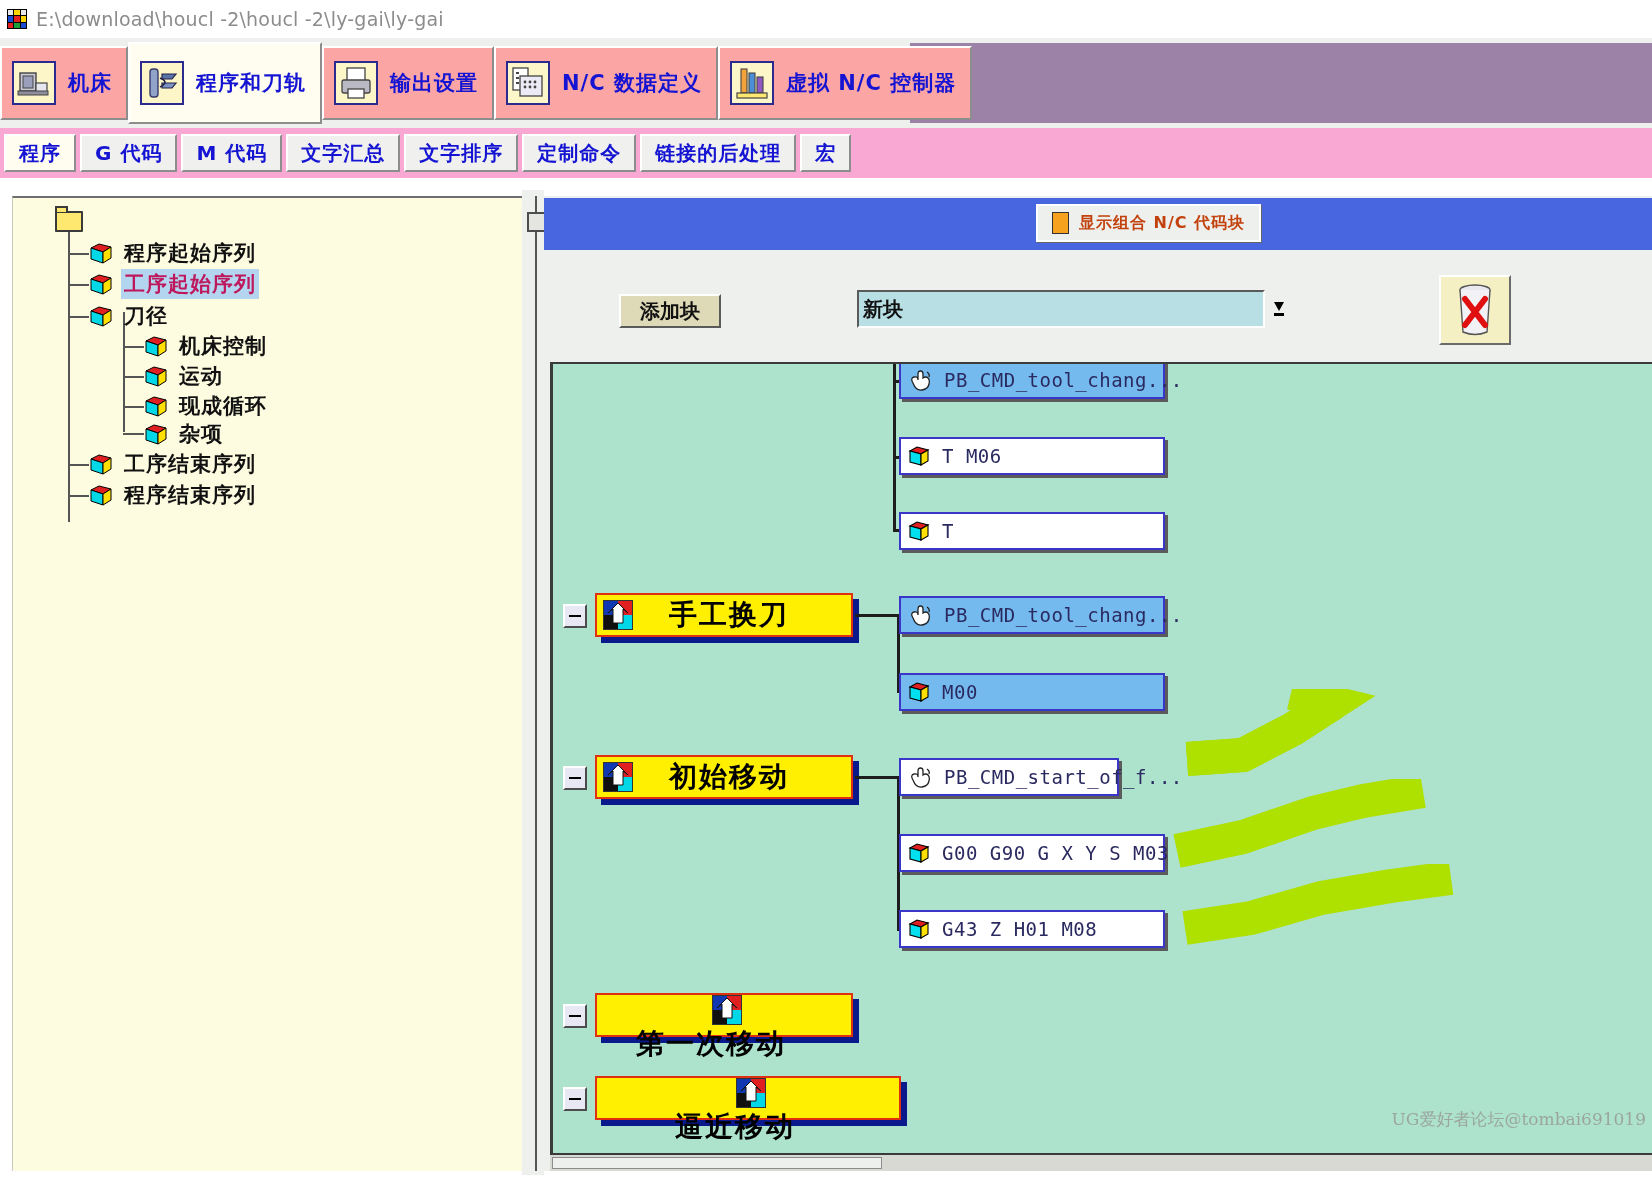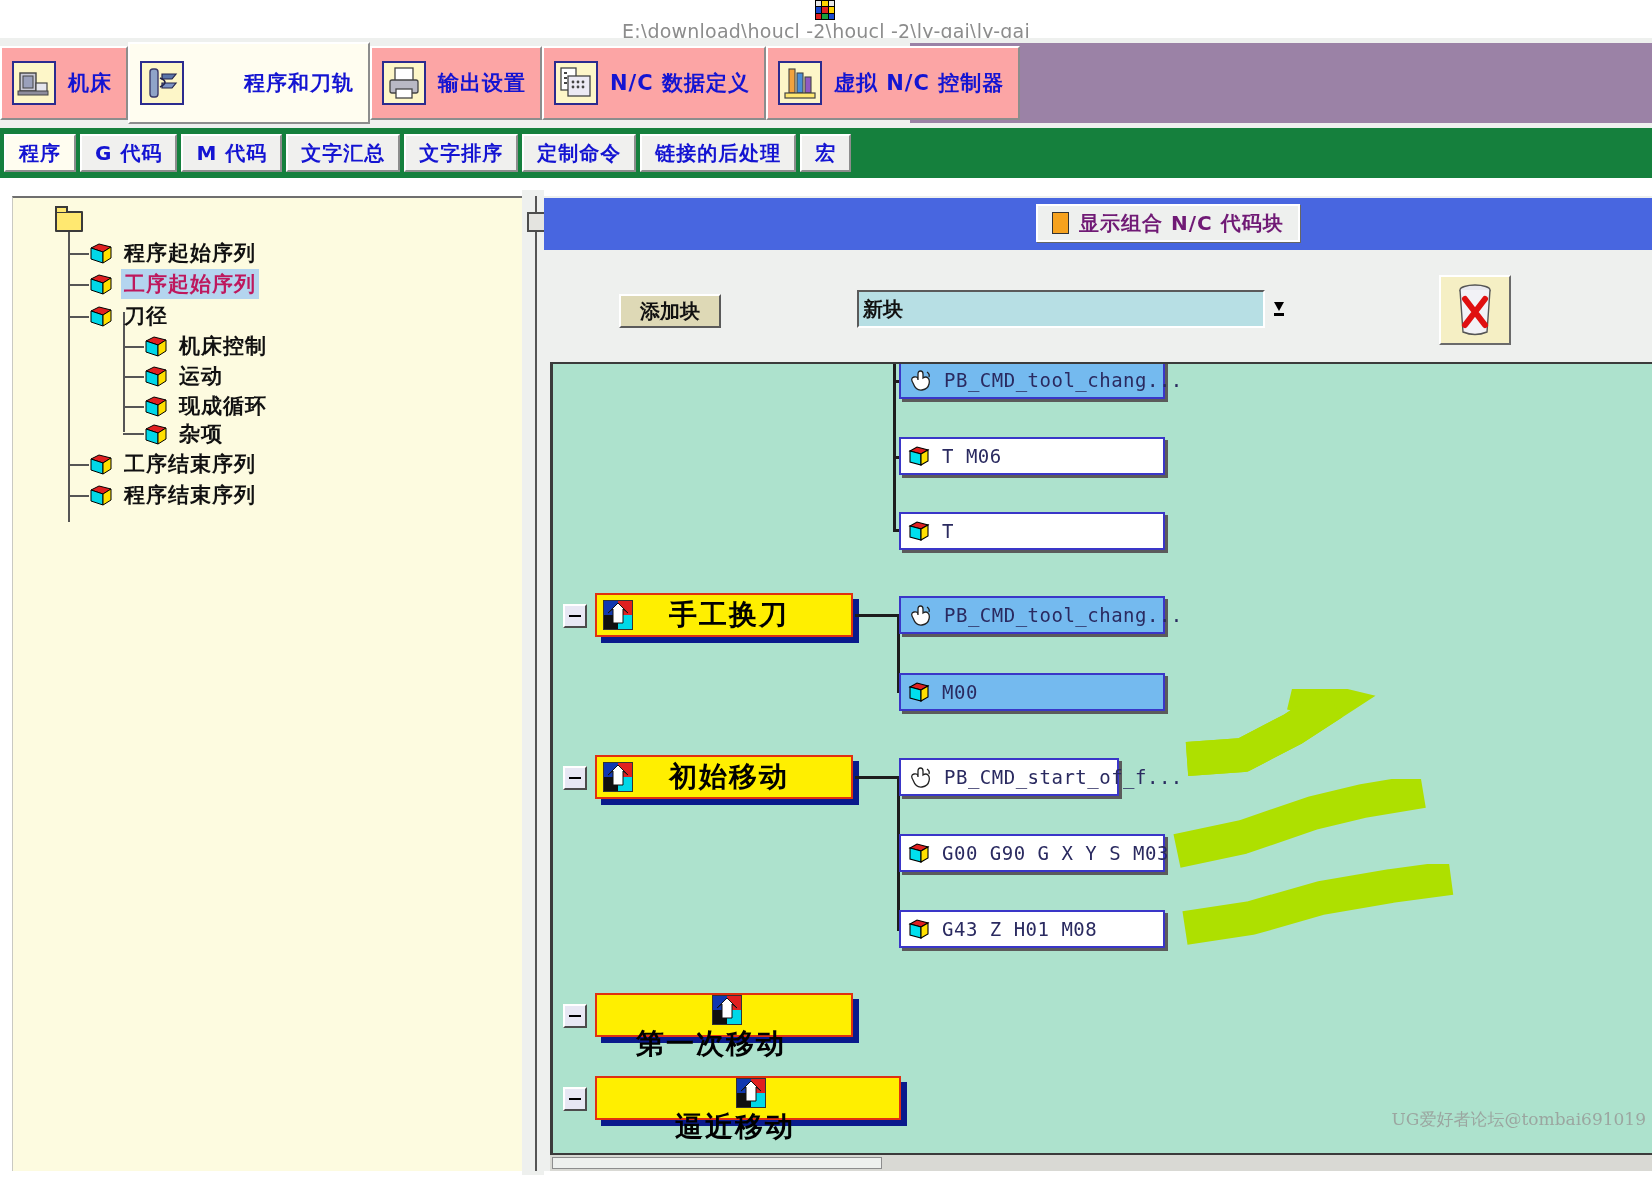--- a/index.html
+++ b/index.html
@@ -8,21 +8,21 @@
     background:#ffffff;
     font-family:"Liberation Sans","DejaVu Sans",sans-serif;
     overflow:hidden;
     position:relative;
   }
 
   
   #titlebar{
     position:absolute;left:0;top:0;width:1652px;height:38px;
     background:#ffffff;
-    display:flex;align-items:center;flex-direction:column;
+    display:flex;align-items:center;
   }
   #titlebar .tb-icon{
     width:20px;height:20px;margin-left:7px;margin-right:9px;
     position:relative;flex:none;
     background:#000;
     display:grid;grid-template-columns:repeat(3,1fr);grid-template-rows:repeat(3,1fr);
     gap:1px;padding:1px;box-sizing:border-box;
   }
   #titlebar .tb-icon i{display:block;}
   #titlebar .tb-title{
@@ -48,38 +48,37 @@
     border-right:2px solid #8d8d8d;
     border-bottom:2px solid #8d8d8d;
     display:flex;align-items:center;
     padding:0 14px 0 10px;
     box-sizing:border-box;
   }
   .mtab.active{
     background:#fffdf0;
     margin-top:4px;height:82px;
     border-top:2px solid #ffffff;
-    gap:48px;
   }
   .mtab .mtab-label{
     font-size:21px;font-weight:bold;color:#1414d2;
     margin-left:12px;white-space:nowrap;
     font-family:"DejaVu Sans",sans-serif;
     letter-spacing:1px;
   }
   .app-icon{
     width:44px;height:44px;flex:none;position:relative;
     border:2px solid #2b2b8f;background:#fdf6c8;box-sizing:border-box;
     overflow:hidden;
   }
 
   
   #subtabs{
     position:absolute;left:0;top:128px;width:1652px;height:50px;
-    background:#15803d;
+    background:#f9a8d4;
     display:flex;align-items:center;
   }
   .stab{
     height:38px;min-width:40px;
     margin-left:4px;
     background:#f0f0ee;
     border-left:2px solid #ffffff;
     border-top:2px solid #ffffff;
     border-right:2px solid #8d8d8d;
     border-bottom:2px solid #8d8d8d;
@@ -119,21 +118,21 @@
     background:#4866e0;
   }
   #rp-header .hdr-box{
     position:absolute;left:492px;top:6px;height:38px;
     background:#eef0ee;border:2px solid #ffffff;
     box-shadow:1px 1px 0 #666;
     display:flex;align-items:center;padding:0 14px;box-sizing:border-box;
   }
   #rp-header .hdr-sq{width:15px;height:20px;background:#f6a21e;border:1px solid #333;margin-right:10px;flex:none;}
   #rp-header .hdr-text{
-    font-size:20px;font-weight:bold;color:#701a75;white-space:nowrap;
+    font-size:16px;font-weight:bold;color:#c2410c;white-space:nowrap;
     font-family:"DejaVu Sans",sans-serif;letter-spacing:1px;
   }
   #rp-toolbar{
     position:absolute;left:0;top:54px;width:1108px;height:108px;
     background:#eef0ee;
   }
   #addblock-btn{
     position:absolute;left:75px;top:44px;width:102px;height:34px;
     background:#ded9b6;
     border-left:2px solid #ffffff;border-top:2px solid #ffffff;

